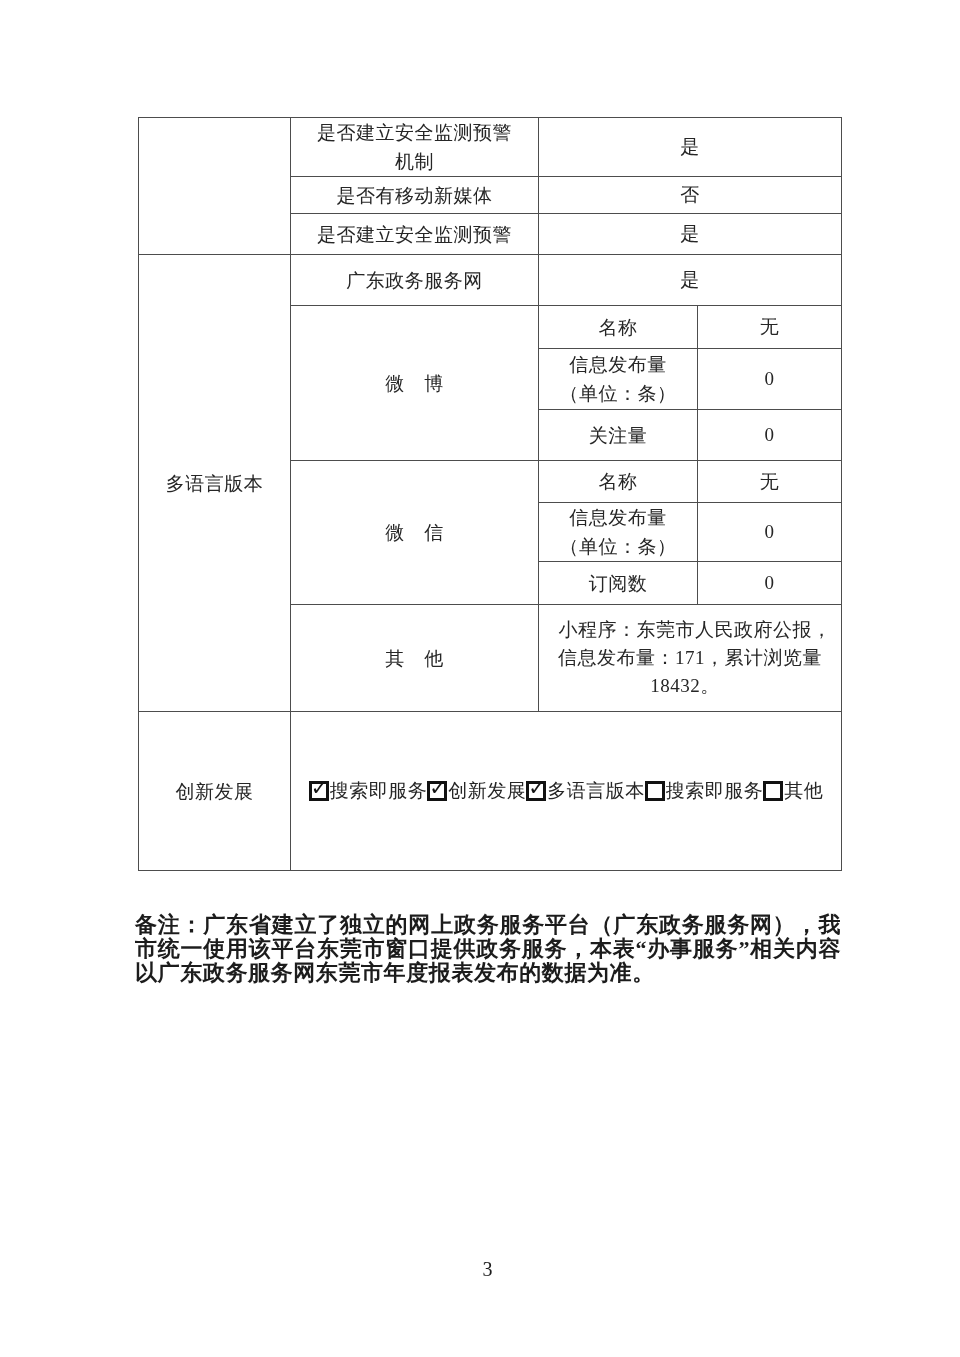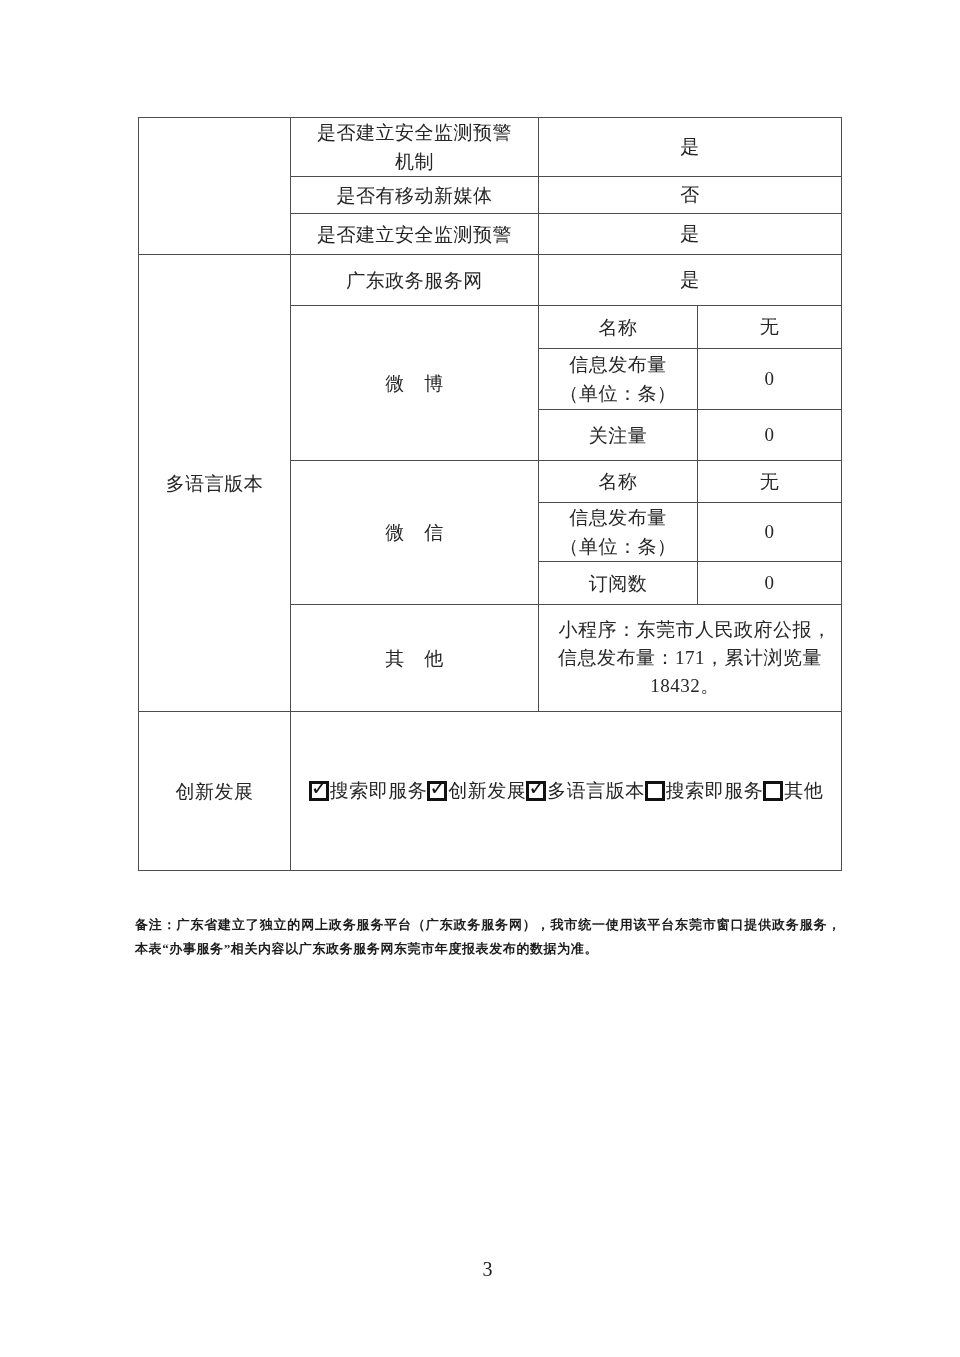--- a/index.html
+++ b/index.html
@@ -54,21 +54,21 @@
     left: -1px; top: -8px;
     font-size: 21px;
     font-weight: bold;
     color: #121212;
     font-family: "DejaVu Sans", sans-serif;
   }
   .note {
     position: absolute;
     left: 135px; top: 913px;
     width: 706px;
-    font-size: 13px;
+    font-size: 22px;
     font-weight: bold;
     line-height: 24px;
     letter-spacing: 0.6px;
     color: #1c1c1c;
     text-align: justify;
   }
   .page-number {
     position: absolute;
     left: 0; top: 1258px;
     width: 975px;

